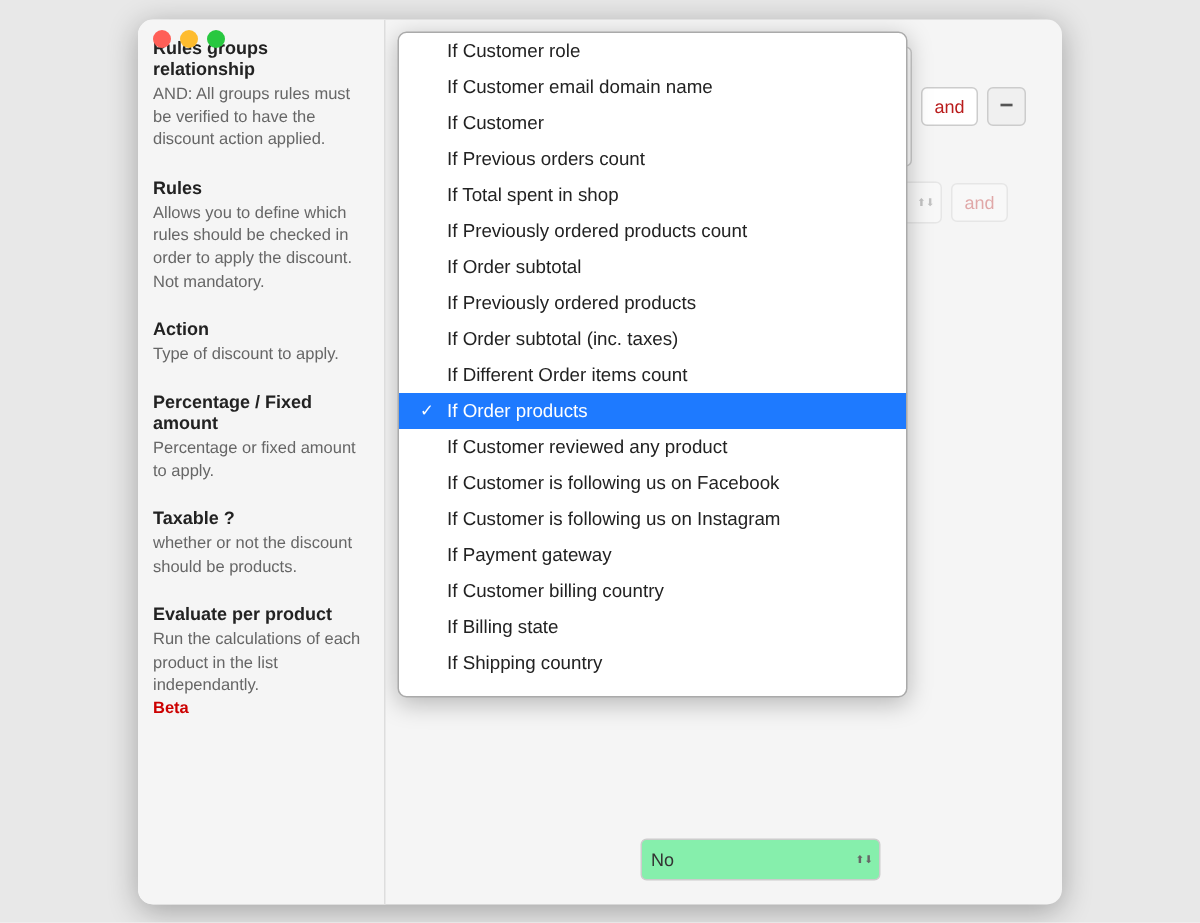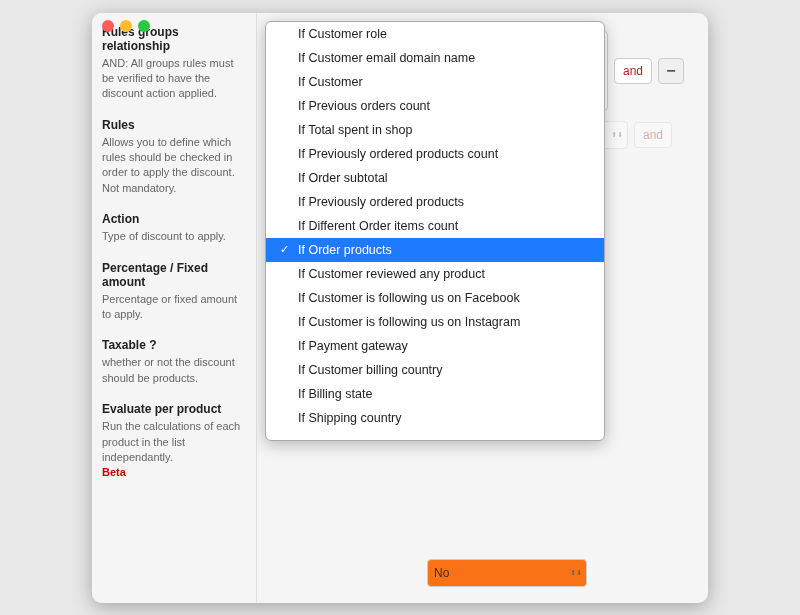--- a/index.html
+++ b/index.html
@@ -206,21 +206,21 @@
       right: 5px;
       top: 50%;
       transform: translateY(-50%);
       color: #666;
       pointer-events: none;
     }
     .evaluate-select {
       height: 28px;
       border: 1px solid #ccc;
       border-radius: 4px;
-      background: #f97316;
+      background: #86efac;
       padding: 0 18px 0 6px;
       font-size: 12px;
       color: #333;
       appearance: none;
       -webkit-appearance: none;
       cursor: pointer;
       min-width: 160px;
     }
   </style>
 </head>
@@ -342,20 +342,24 @@
             <div class="dropdown-item">
               <span class="checkmark"></span>
               <span>If Order subtotal</span>
             </div>
             <div class="dropdown-item">
               <span class="checkmark"></span>
               <span>If Previously ordered products</span>
             </div>
             <div class="dropdown-item">
               <span class="checkmark"></span>
+              <span>If Order subtotal (inc. taxes)</span>
+            </div>
+            <div class="dropdown-item">
+              <span class="checkmark"></span>
               <span>If Different Order items count</span>
             </div>
             <div class="dropdown-item selected">
               <span class="checkmark">✓</span>
               <span>If Order products</span>
             </div>
             <div class="dropdown-item">
               <span class="checkmark"></span>
               <span>If Customer reviewed any product</span>
             </div>

